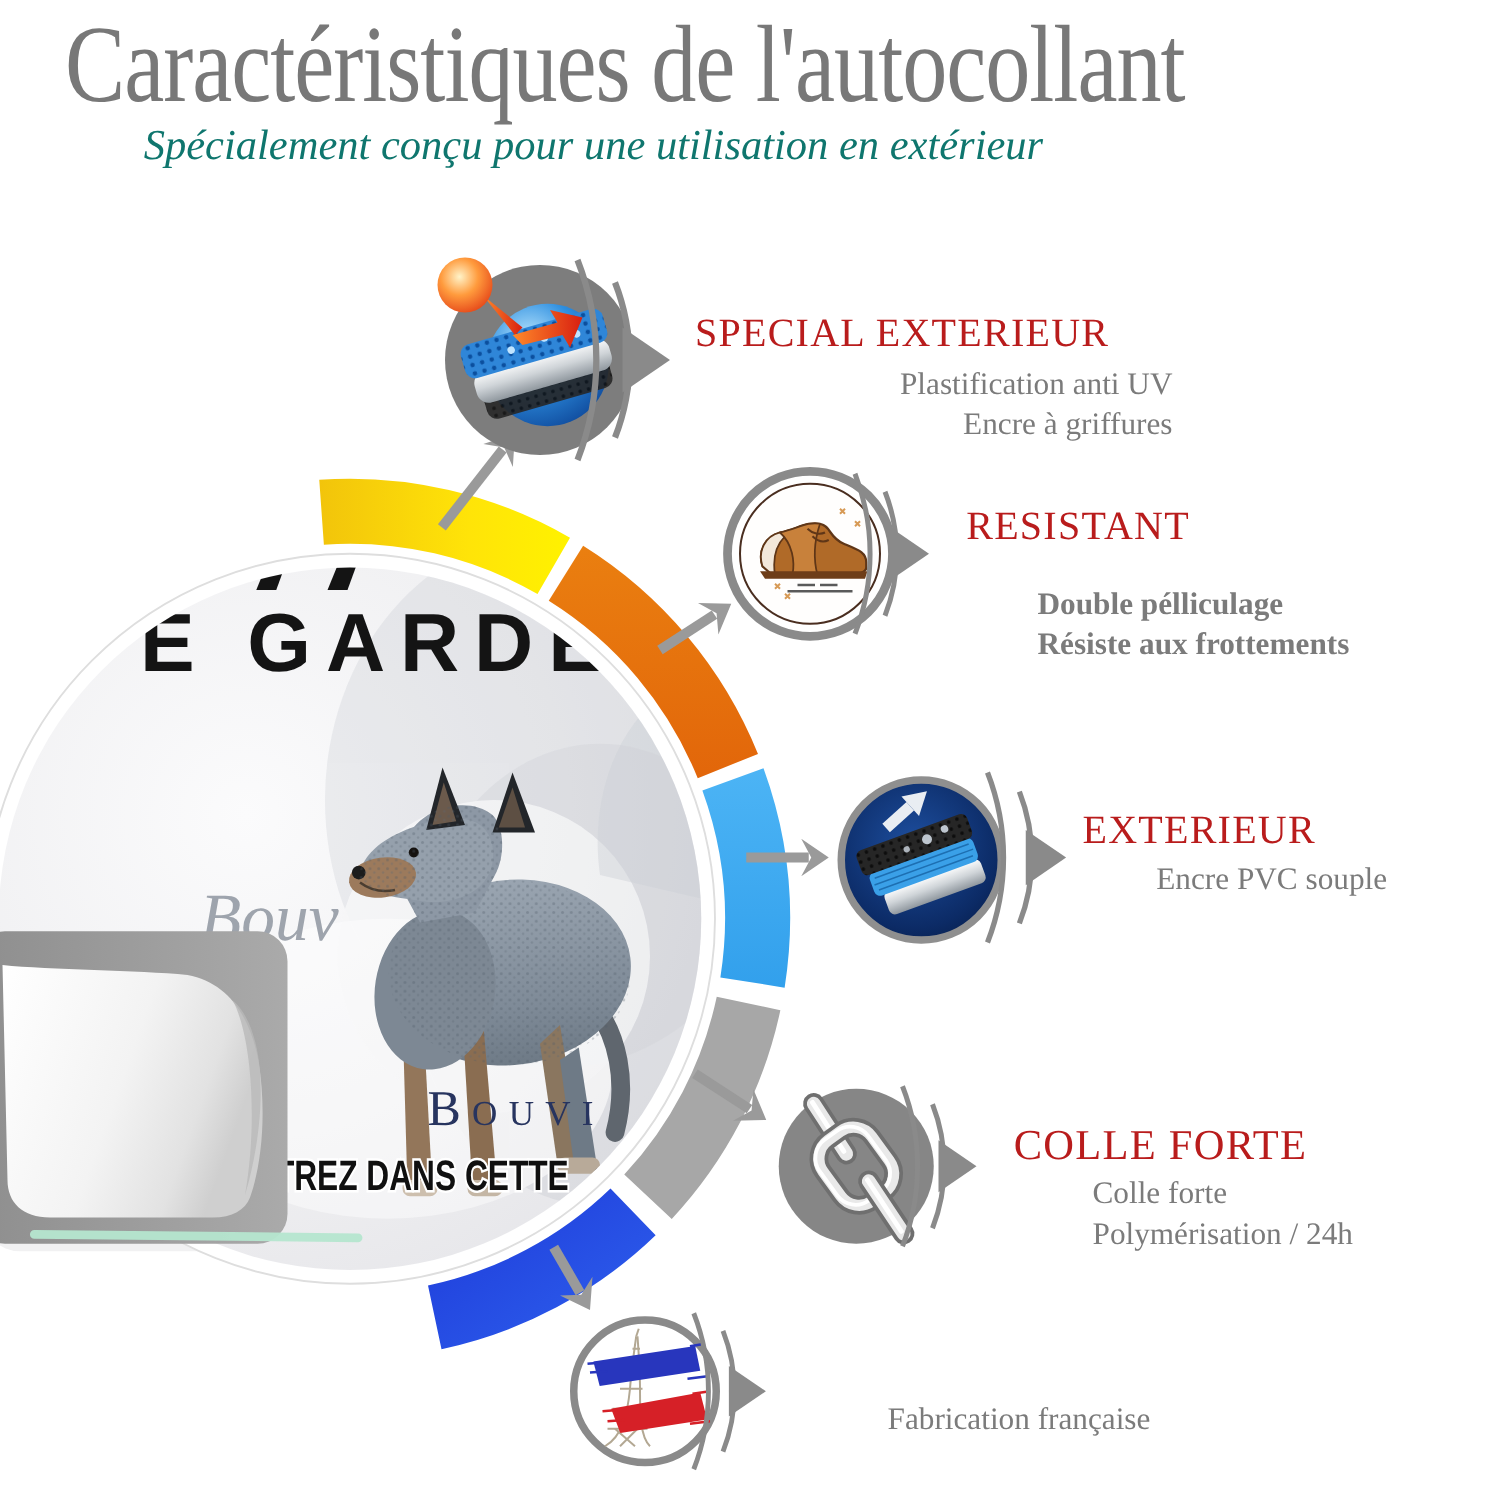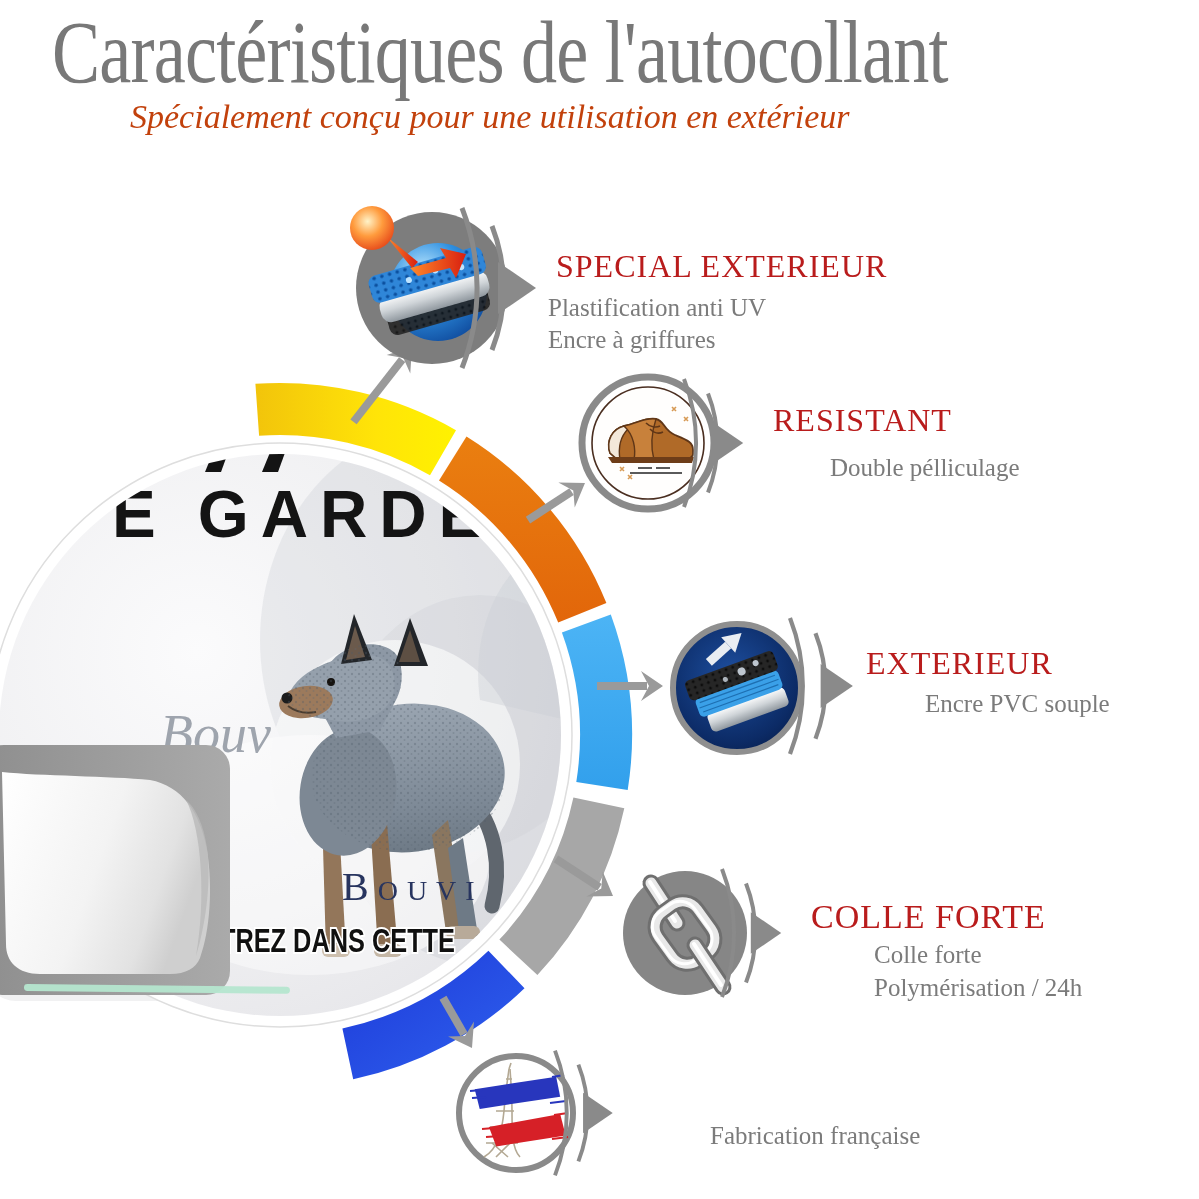--- a/index.html
+++ b/index.html
@@ -3,30 +3,30 @@
 <meta charset="utf-8">
 <style>
   html,body{margin:0;padding:0;background:#ffffff;}
   #stage{position:relative;width:1199px;height:1199px;background:#ffffff;overflow:hidden;
          font-family:"Liberation Serif",serif;}
   #bgsvg{position:absolute;left:0;top:0;width:1199px;height:1199px;}
   .hdr-title{position:absolute;left:52px;top:2px;width:1300px;
      font-size:88px;color:#787878;letter-spacing:-1px;white-space:nowrap;
      transform:scaleX(.82);transform-origin:left top;font-weight:500;}
   .hdr-sub{position:absolute;left:115px;top:92px;font-style:italic;font-size:34px;
-     color:#c2410c;line-height:1.45;white-space:nowrap;margin-left:15px;}
+     color:#0f766e;line-height:1.45;white-space:nowrap;}
   .feat-title{position:absolute;color:#b91c1c;white-space:nowrap;letter-spacing:1px;
      font-family:"Liberation Serif",serif;}
   .feat-lines{position:absolute;color:#7b7b7b;font-size:25px;line-height:1.28;
      font-family:"Liberation Serif",serif;white-space:nowrap;}
-  .ctr{text-align:left;}
+  .ctr{text-align:right;}
   .t-special{left:556px;top:248px;font-size:32px;}
   .l-special{left:548px;top:292px;width:390px;}
   .t-resistant{left:773px;top:402px;font-size:32px;}
-  .l-resistant{left:830px;top:452px;}
+  .l-resistant{left:830px;top:468px;font-weight:bold;}
   .t-waterproof{left:866px;top:645px;font-size:32px;}
   .l-waterproof{left:925px;top:688px;}
   .t-colle{left:811px;top:898px;font-size:34px;}
   .l-colle{left:874px;top:939px;line-height:1.3;}
   .t-garantie{left:648px;top:1083px;font-size:32px;}
   .l-garantie{left:710px;top:1120px;}
 </style>
 </head>
 <body>
 
@@ -338,20 +338,21 @@
 
   <div class="feat-title t-special">SPECIAL EXTERIEUR</div>
   <div class="feat-lines ctr l-special">
     <div>Plastification anti UV</div>
     <div>Encre à griffures</div>
   </div>
 
   <div class="feat-title t-resistant">RESISTANT</div>
   <div class="feat-lines l-resistant">
     <div>Double pélliculage</div>
+    <div>Résiste aux frottements</div>
   </div>
 
   <div class="feat-title t-waterproof">EXTERIEUR</div>
   <div class="feat-lines l-waterproof">
     <div>Encre PVC souple</div>
   </div>
 
   <div class="feat-title t-colle">COLLE FORTE</div>
   <div class="feat-lines l-colle">
     <div>Colle forte</div>

